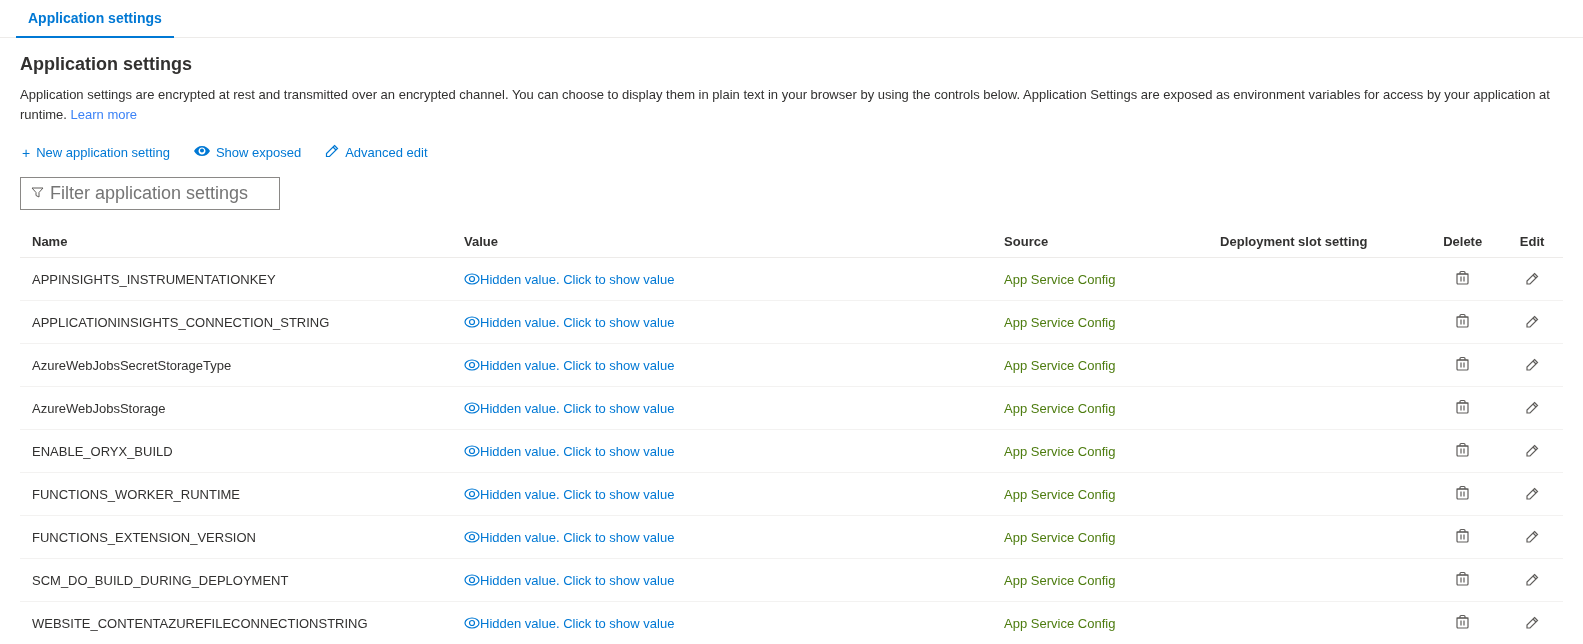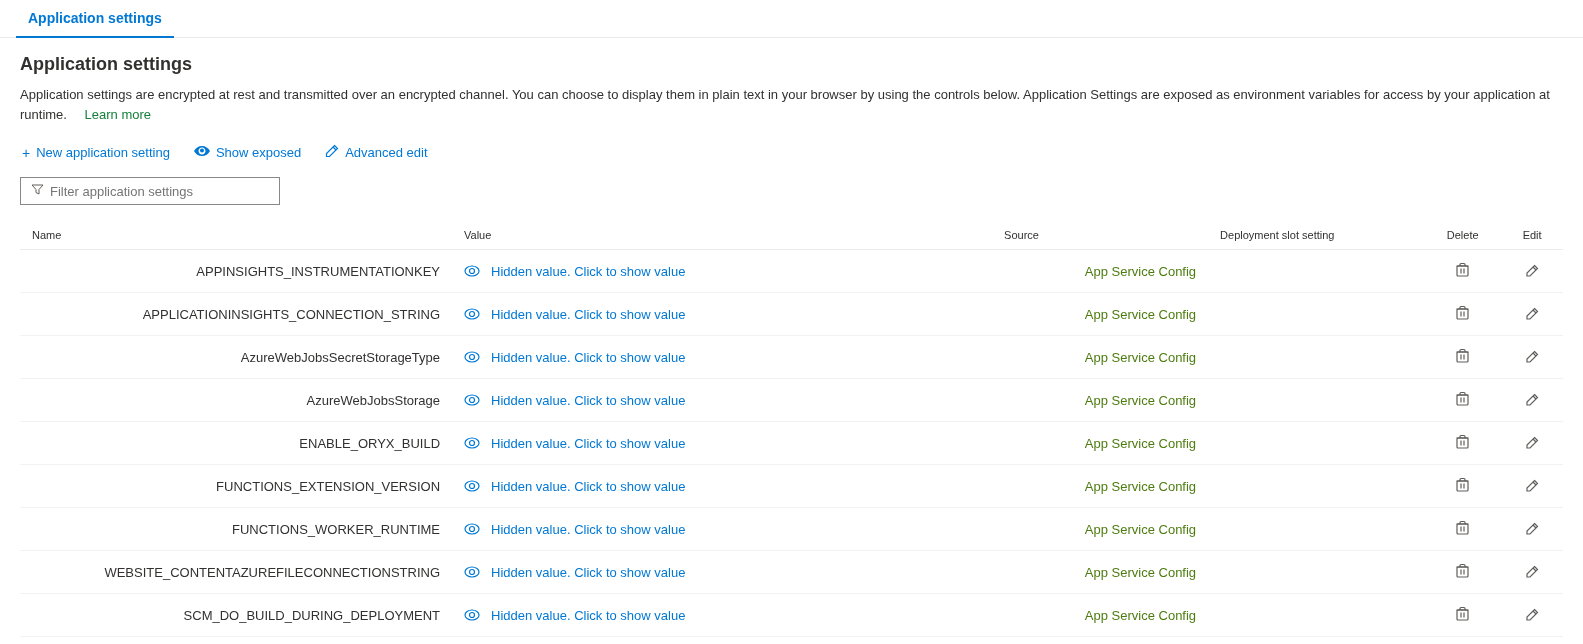--- a/index.html
+++ b/index.html
@@ -7,39 +7,39 @@
 
     .tabs { display: flex; border-bottom: 1px solid #edebe9; padding: 0 16px; }
     .tab { padding: 10px 12px; cursor: pointer; font-size: 14px; color: #0078d4; text-decoration: none; border-bottom: 2px solid transparent; margin-bottom: -1px; }
     .tab.active { border-bottom: 2px solid #0078d4; font-weight: 600; }
 
     .content { padding: 16px 20px; }
 
     .page-title { font-size: 18px; font-weight: 600; margin-bottom: 10px; color: #323130; }
 
     .description { font-size: 13px; color: #323130; line-height: 1.5; margin-bottom: 16px; max-width: 100%; }
-    .description a { color: #15803d; text-decoration: none; margin-left: 14px; }
+    .description a { color: #3b82f6; text-decoration: none; }
 
     .toolbar { display: flex; align-items: center; gap: 20px; margin-bottom: 12px; }
     .toolbar-btn { display: flex; align-items: center; gap: 6px; color: #0078d4; background: none; border: none; cursor: pointer; font-size: 13px; padding: 4px 2px; }
     .toolbar-btn .icon { font-size: 14px; }
 
     .filter-container { margin-bottom: 16px; }
     .filter-input { display: flex; align-items: center; border: 1px solid #8a8886; padding: 5px 10px; width: 260px; gap: 6px; background: #fff; }
-    .filter-input input { border: none; outline: none; font-size: 13px; color: #a16207; width: 100%; }
+    .filter-input input { border: none; outline: none; font-size: 18px; color: #a16207; width: 100%; }
     .filter-icon { color: #605e5c; font-size: 12px; }
 
     .table-container { width: 100%; }
     table { width: 100%; border-collapse: collapse; }
     thead tr { border-bottom: 1px solid #edebe9; }
-    thead th { text-align: left; padding: 8px 12px; font-weight: 400; font-size: 11px; color: #323130; white-space: nowrap; }
-    tbody tr { border-bottom: 1px solid #f3f2f1; text-align: right; }
+    thead th { text-align: left; padding: 8px 12px; font-weight: 700; font-size: 13px; color: #323130; white-space: nowrap; }
+    tbody tr { border-bottom: 1px solid #f3f2f1; }
     tbody td { padding: 9px 12px; font-size: 13px; vertical-align: middle; }
 
-    .hidden-value { color: #0078d4; cursor: pointer; display: flex; align-items: center; gap: 11px; }
+    .hidden-value { color: #0078d4; cursor: pointer; display: flex; align-items: center; gap: 0; }
 
     .source-text { color: #4d7c0f; }
 
     .action-btn { background: none; border: none; cursor: pointer; color: #605e5c; padding: 3px 6px; font-size: 15px; }
 
     .col-name { width: 28%; }
     .col-value { width: 35%; }
     .col-source { width: 14%; }
     .col-slot { width: 14%; }
     .col-delete { width: 5%; text-align: center; margin-top: 16px; }
@@ -227,20 +227,45 @@
     <line x1="0.5" y1="4" x2="12.5" y2="4" stroke="#605e5c" stroke-width="1.2"></line>
     <line x1="5" y1="6.5" x2="5" y2="11.5" stroke="#605e5c" stroke-width="1.2"></line>
     <line x1="8" y1="6.5" x2="8" y2="11.5" stroke="#605e5c" stroke-width="1.2"></line>
   </svg></button></td>
             <td class="col-edit"><button class="action-btn"><svg width="13" height="13" viewBox="0 0 13 13" fill="none" xmlns="http://www.w3.org/2000/svg">
     <path d="M8.5 1.5L11.5 4.5L4 12H1V9L8.5 1.5Z" stroke="#605e5c" stroke-width="1.2" fill="none"></path>
     <path d="M7 3L10 6" stroke="#605e5c" stroke-width="1.2"></path>
   </svg></button></td>
           </tr>
           <tr>
+            <td>FUNCTIONS_WORKER_RUNTIME</td>
+            <td>
+              <div class="hidden-value">
+                <svg width="16" height="12" viewBox="0 0 16 12" fill="none" xmlns="http://www.w3.org/2000/svg">
+      <ellipse cx="8" cy="6" rx="7" ry="5" stroke="#0078d4" stroke-width="1.2" fill="none"></ellipse>
+      <circle cx="8" cy="6" r="2.5" stroke="#0078d4" stroke-width="1.2" fill="none"></circle>
+    </svg>
+                <span>Hidden value. Click to show value</span>
+              </div>
+            </td>
+            <td class="source-text">App Service Config</td>
+            <td></td>
+            <td class="col-delete"><button class="action-btn"><svg width="13" height="15" viewBox="0 0 13 15" fill="none" xmlns="http://www.w3.org/2000/svg">
+    <rect x="1" y="4" width="11" height="10" rx="1" stroke="#605e5c" stroke-width="1.2" fill="none"></rect>
+    <path d="M4 4V2.5C4 2 4.5 1.5 5 1.5h3c.5 0 1 .5 1 1V4" stroke="#605e5c" stroke-width="1.2" fill="none"></path>
+    <line x1="0.5" y1="4" x2="12.5" y2="4" stroke="#605e5c" stroke-width="1.2"></line>
+    <line x1="5" y1="6.5" x2="5" y2="11.5" stroke="#605e5c" stroke-width="1.2"></line>
+    <line x1="8" y1="6.5" x2="8" y2="11.5" stroke="#605e5c" stroke-width="1.2"></line>
+  </svg></button></td>
+            <td class="col-edit"><button class="action-btn"><svg width="13" height="13" viewBox="0 0 13 13" fill="none" xmlns="http://www.w3.org/2000/svg">
+    <path d="M8.5 1.5L11.5 4.5L4 12H1V9L8.5 1.5Z" stroke="#605e5c" stroke-width="1.2" fill="none"></path>
+    <path d="M7 3L10 6" stroke="#605e5c" stroke-width="1.2"></path>
+  </svg></button></td>
+          </tr>
+          <tr>
             <td>FUNCTIONS_EXTENSION_VERSION</td>
             <td>
               <div class="hidden-value">
                 <svg width="16" height="12" viewBox="0 0 16 12" fill="none" xmlns="http://www.w3.org/2000/svg">
       <ellipse cx="8" cy="6" rx="7" ry="5" stroke="#0078d4" stroke-width="1.2" fill="none"></ellipse>
       <circle cx="8" cy="6" r="2.5" stroke="#0078d4" stroke-width="1.2" fill="none"></circle>
     </svg>
                 <span>Hidden value. Click to show value</span>
               </div>
             </td>
@@ -252,21 +277,21 @@
     <line x1="0.5" y1="4" x2="12.5" y2="4" stroke="#605e5c" stroke-width="1.2"></line>
     <line x1="5" y1="6.5" x2="5" y2="11.5" stroke="#605e5c" stroke-width="1.2"></line>
     <line x1="8" y1="6.5" x2="8" y2="11.5" stroke="#605e5c" stroke-width="1.2"></line>
   </svg></button></td>
             <td class="col-edit"><button class="action-btn"><svg width="13" height="13" viewBox="0 0 13 13" fill="none" xmlns="http://www.w3.org/2000/svg">
     <path d="M8.5 1.5L11.5 4.5L4 12H1V9L8.5 1.5Z" stroke="#605e5c" stroke-width="1.2" fill="none"></path>
     <path d="M7 3L10 6" stroke="#605e5c" stroke-width="1.2"></path>
   </svg></button></td>
           </tr>
           <tr>
-            <td>FUNCTIONS_WORKER_RUNTIME</td>
+            <td>SCM_DO_BUILD_DURING_DEPLOYMENT</td>
             <td>
               <div class="hidden-value">
                 <svg width="16" height="12" viewBox="0 0 16 12" fill="none" xmlns="http://www.w3.org/2000/svg">
       <ellipse cx="8" cy="6" rx="7" ry="5" stroke="#0078d4" stroke-width="1.2" fill="none"></ellipse>
       <circle cx="8" cy="6" r="2.5" stroke="#0078d4" stroke-width="1.2" fill="none"></circle>
     </svg>
                 <span>Hidden value. Click to show value</span>
               </div>
             </td>
             <td class="source-text">App Service Config</td>
@@ -278,45 +303,20 @@
     <line x1="5" y1="6.5" x2="5" y2="11.5" stroke="#605e5c" stroke-width="1.2"></line>
     <line x1="8" y1="6.5" x2="8" y2="11.5" stroke="#605e5c" stroke-width="1.2"></line>
   </svg></button></td>
             <td class="col-edit"><button class="action-btn"><svg width="13" height="13" viewBox="0 0 13 13" fill="none" xmlns="http://www.w3.org/2000/svg">
     <path d="M8.5 1.5L11.5 4.5L4 12H1V9L8.5 1.5Z" stroke="#605e5c" stroke-width="1.2" fill="none"></path>
     <path d="M7 3L10 6" stroke="#605e5c" stroke-width="1.2"></path>
   </svg></button></td>
           </tr>
           <tr>
             <td>WEBSITE_CONTENTAZUREFILECONNECTIONSTRING</td>
-            <td>
-              <div class="hidden-value">
-                <svg width="16" height="12" viewBox="0 0 16 12" fill="none" xmlns="http://www.w3.org/2000/svg">
-      <ellipse cx="8" cy="6" rx="7" ry="5" stroke="#0078d4" stroke-width="1.2" fill="none"></ellipse>
-      <circle cx="8" cy="6" r="2.5" stroke="#0078d4" stroke-width="1.2" fill="none"></circle>
-    </svg>
-                <span>Hidden value. Click to show value</span>
-              </div>
-            </td>
-            <td class="source-text">App Service Config</td>
-            <td></td>
-            <td class="col-delete"><button class="action-btn"><svg width="13" height="15" viewBox="0 0 13 15" fill="none" xmlns="http://www.w3.org/2000/svg">
-    <rect x="1" y="4" width="11" height="10" rx="1" stroke="#605e5c" stroke-width="1.2" fill="none"></rect>
-    <path d="M4 4V2.5C4 2 4.5 1.5 5 1.5h3c.5 0 1 .5 1 1V4" stroke="#605e5c" stroke-width="1.2" fill="none"></path>
-    <line x1="0.5" y1="4" x2="12.5" y2="4" stroke="#605e5c" stroke-width="1.2"></line>
-    <line x1="5" y1="6.5" x2="5" y2="11.5" stroke="#605e5c" stroke-width="1.2"></line>
-    <line x1="8" y1="6.5" x2="8" y2="11.5" stroke="#605e5c" stroke-width="1.2"></line>
-  </svg></button></td>
-            <td class="col-edit"><button class="action-btn"><svg width="13" height="13" viewBox="0 0 13 13" fill="none" xmlns="http://www.w3.org/2000/svg">
-    <path d="M8.5 1.5L11.5 4.5L4 12H1V9L8.5 1.5Z" stroke="#605e5c" stroke-width="1.2" fill="none"></path>
-    <path d="M7 3L10 6" stroke="#605e5c" stroke-width="1.2"></path>
-  </svg></button></td>
-          </tr>
-          <tr>
-            <td>SCM_DO_BUILD_DURING_DEPLOYMENT</td>
             <td>
               <div class="hidden-value">
                 <svg width="16" height="12" viewBox="0 0 16 12" fill="none" xmlns="http://www.w3.org/2000/svg">
       <ellipse cx="8" cy="6" rx="7" ry="5" stroke="#0078d4" stroke-width="1.2" fill="none"></ellipse>
       <circle cx="8" cy="6" r="2.5" stroke="#0078d4" stroke-width="1.2" fill="none"></circle>
     </svg>
                 <span>Hidden value. Click to show value</span>
               </div>
             </td>
             <td class="source-text">App Service Config</td>

